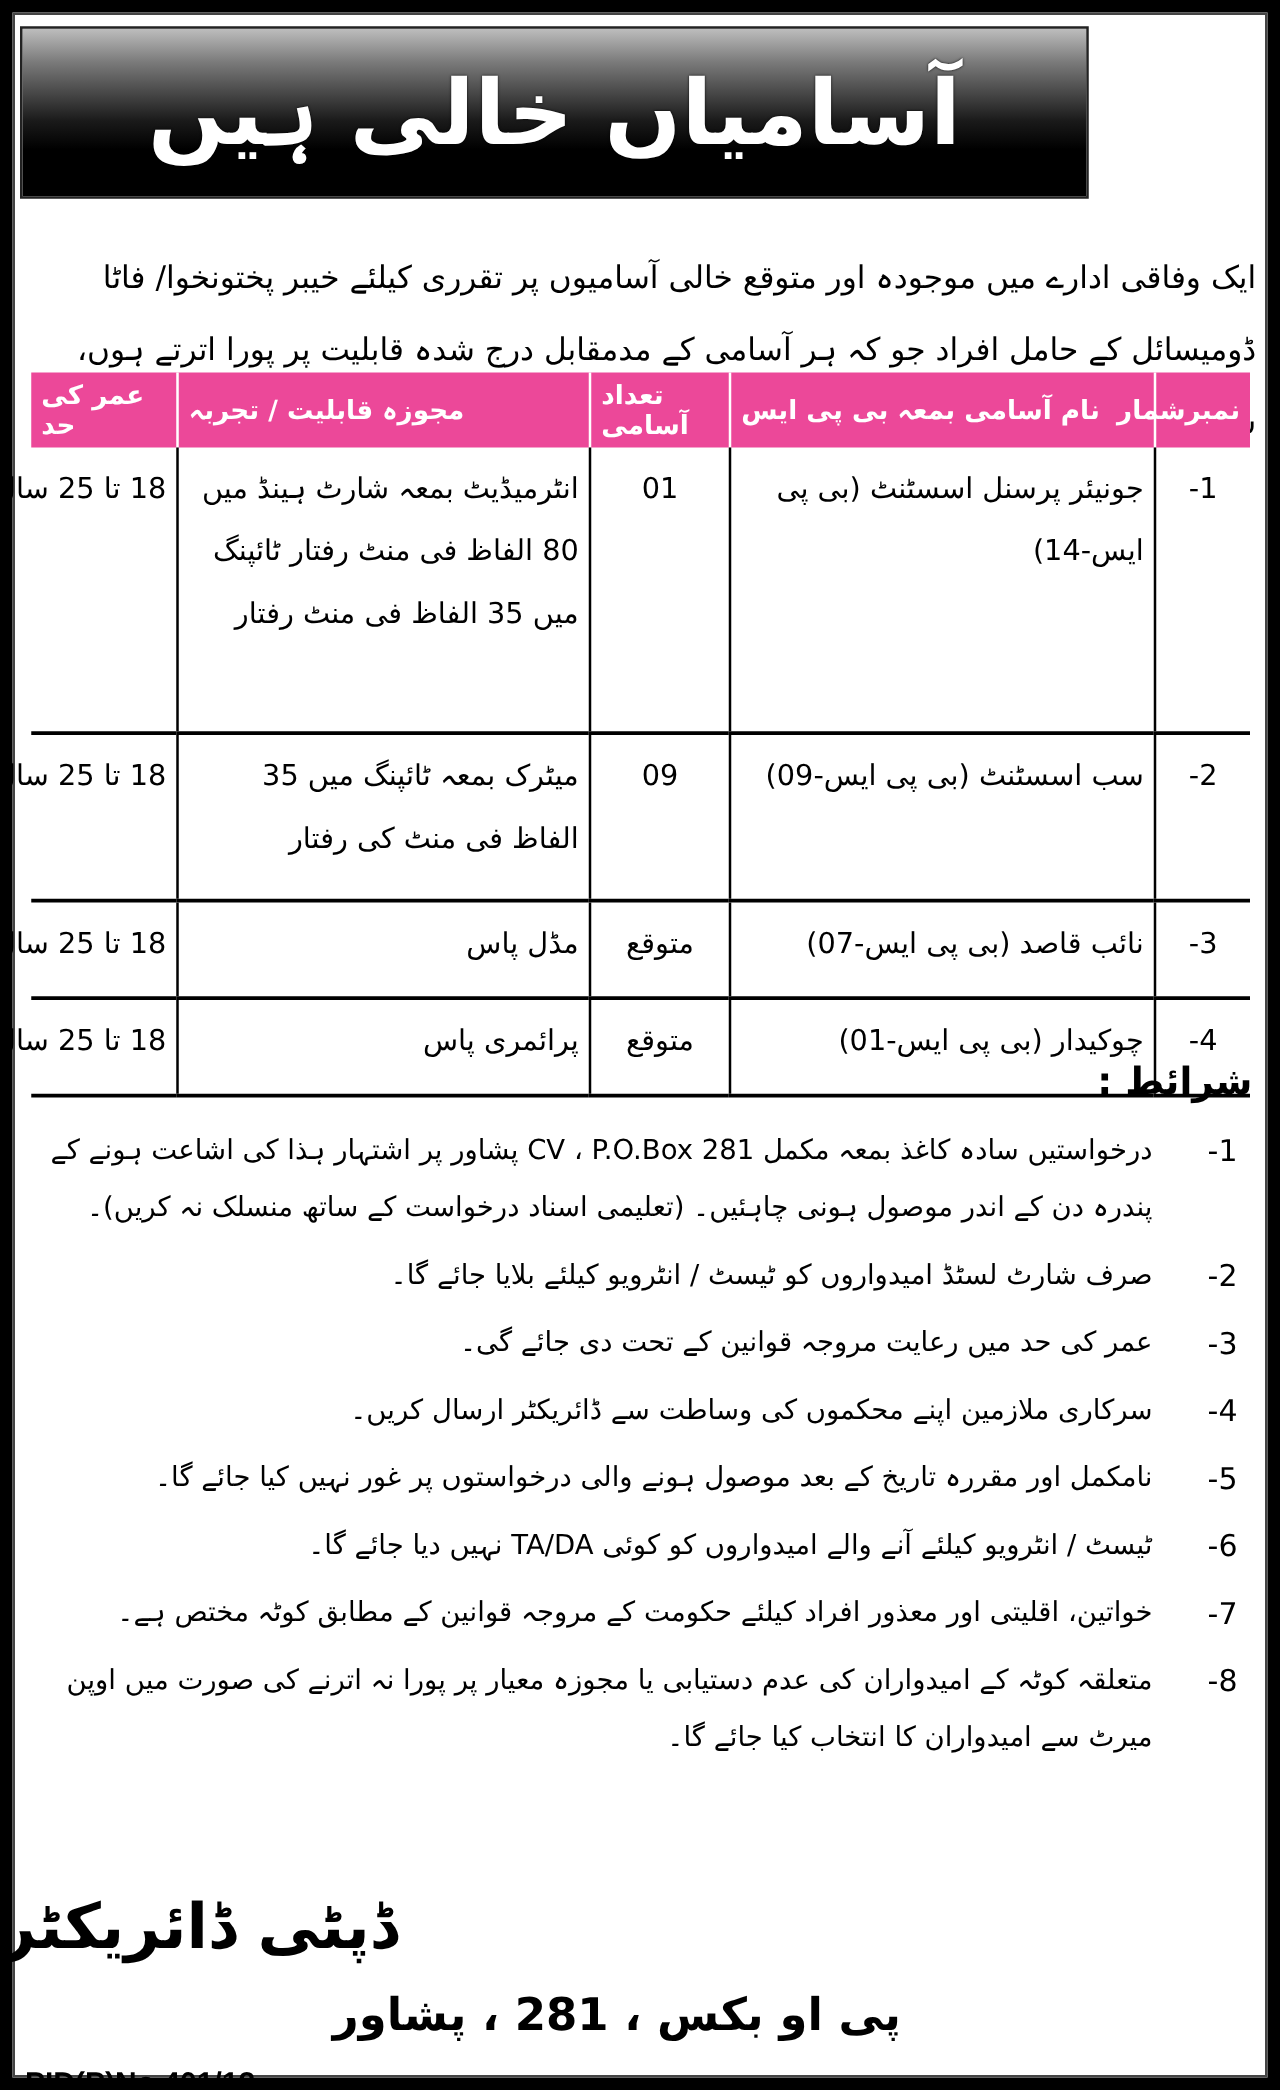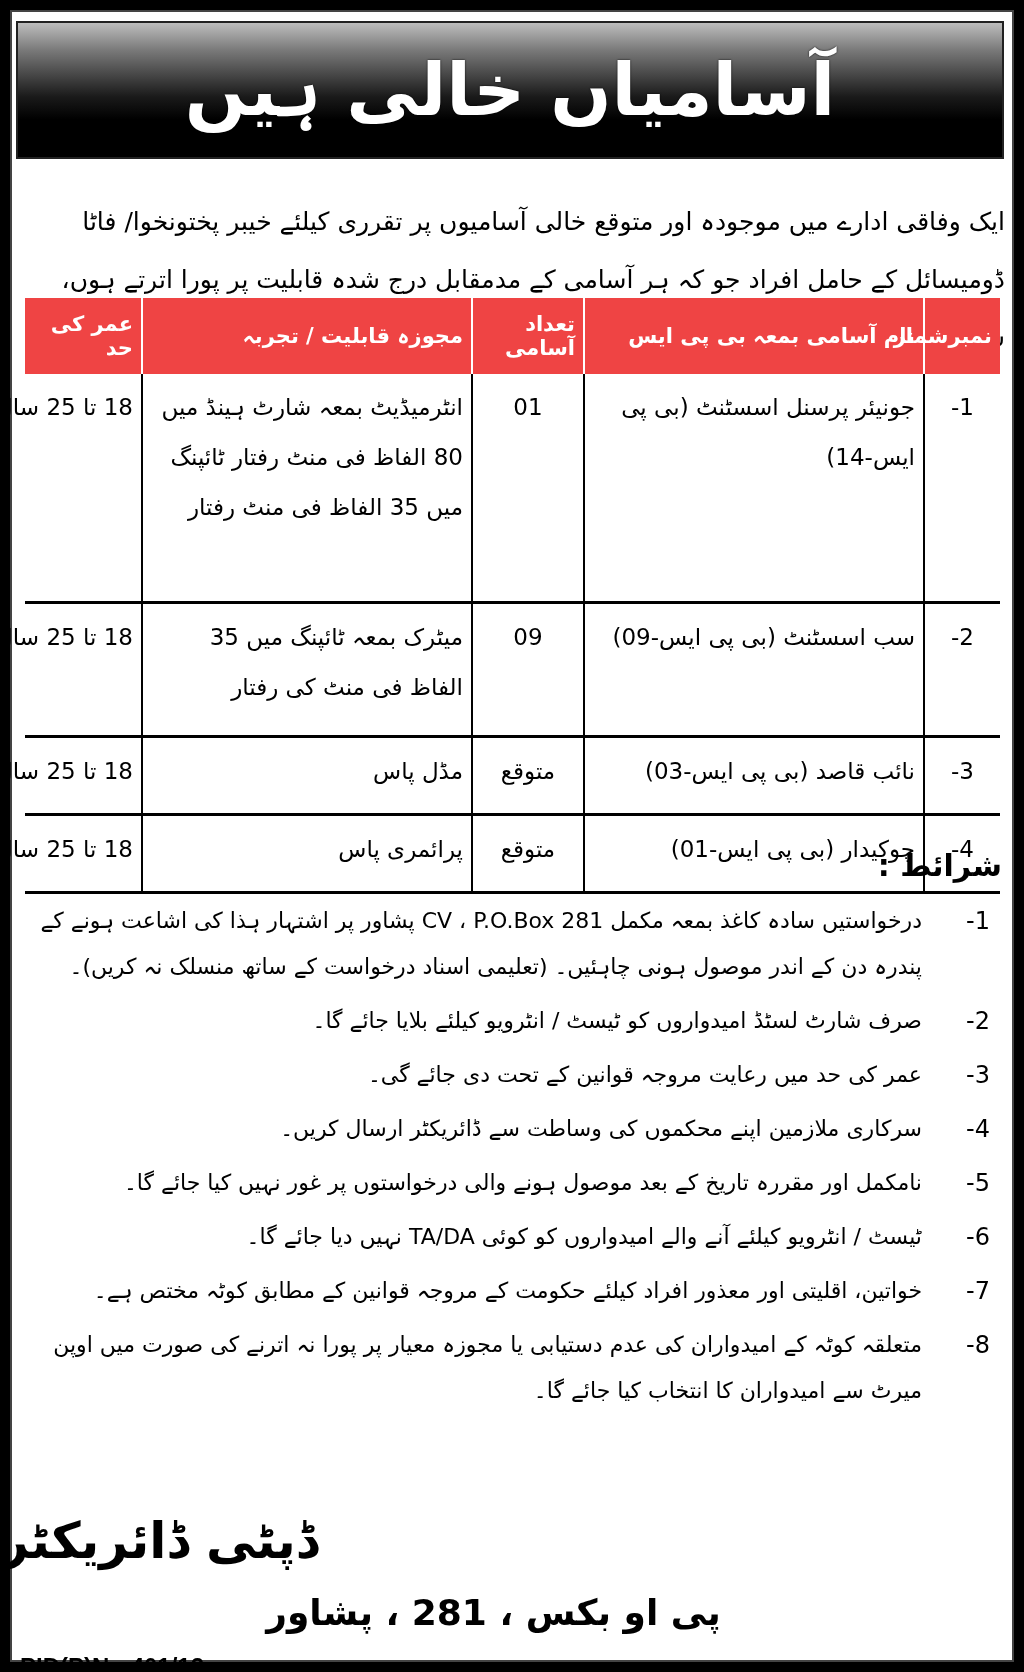--- a/index.html
+++ b/index.html
@@ -6,40 +6,40 @@
   body {
     width:1024px; height:1672px; background:#000;
     font-family:"DejaVu Sans", sans-serif; color:#000;
     position:relative; overflow:hidden;
   }
   .frame {
     position:absolute; left:10px; top:10px; width:1004px; height:1652px;
     background:#fff; box-sizing:border-box; border:2px solid #444;
   }
   .banner {
-    position:absolute; left:16px; top:21px; width:988px; height:138px;
+    position:absolute; left:16px; top:21px; width:855px; height:138px;
     background:linear-gradient(to bottom,#bdbdbd 0%,#7a7a7a 20%,#1a1a1a 55%,#000 72%,#000 100%);
     border:2px solid #222; box-sizing:border-box;
     display:flex; align-items:center; justify-content:center;
   }
   .banner-title {
     color:#fff; font-size:72px; font-weight:bold; direction:rtl;
     text-shadow:0 0 2px #000; letter-spacing:2px;
   }
   .intro {
     position:absolute; left:20px; top:168px; width:985px;
     direction:rtl; text-align:right; font-size:25px; line-height:58px;
   }
   table.posts {
     position:absolute; left:25px; top:298px; width:975px;
     border-collapse:collapse; direction:rtl; table-layout:fixed;
   }
   table.posts th {
-    background:#ef4444; color:#fff; font-weight:bold; font-size:21px;
-    height:76px; text-align:right; padding:0 8px; border-left:2px solid #fff;
+    background:#ec4899; color:#fff; font-weight:bold; font-size:21px;
+    height:60px; text-align:left; padding:0 8px; border-left:2px solid #fff;
   }
   table.posts th:last-child { border-left:none; }
   table.posts td {
     border-left:2px solid #000; border-bottom:3px solid #000;
     vertical-align:top; font-size:23px; line-height:50px; padding:8px 8px 6px;
   }
   table.posts td:last-child { border-left:none; }
   td.num { direction:ltr; text-align:center; font-size:24px; }
   td.count { text-align:center; font-size:24px; }
   td.age { text-align:center; font-size:23px; white-space:nowrap; }
@@ -101,21 +101,21 @@
     </tr>
     <tr style="height:134px">
       <td class="num">-2</td>
       <td>سب اسسٹنٹ (بی پی ایس-09)</td>
       <td class="count">09</td>
       <td>میٹرک بمعہ ٹائپنگ میں 35 الفاظ فی منٹ کی رفتار</td>
       <td class="age">18 تا 25 سال</td>
     </tr>
     <tr style="height:78px">
       <td class="num">-3</td>
-      <td>نائب قاصد (بی پی ایس-03)</td>
+      <td>نائب قاصد (بی پی ایس-07)</td>
       <td class="count">متوقع</td>
       <td>مڈل پاس</td>
       <td class="age">18 تا 25 سال</td>
     </tr>
     <tr style="height:78px">
       <td class="num">-4</td>
       <td>چوکیدار (بی پی ایس-01)</td>
       <td class="count">متوقع</td>
       <td>پرائمری پاس</td>
       <td class="age">18 تا 25 سال</td>

